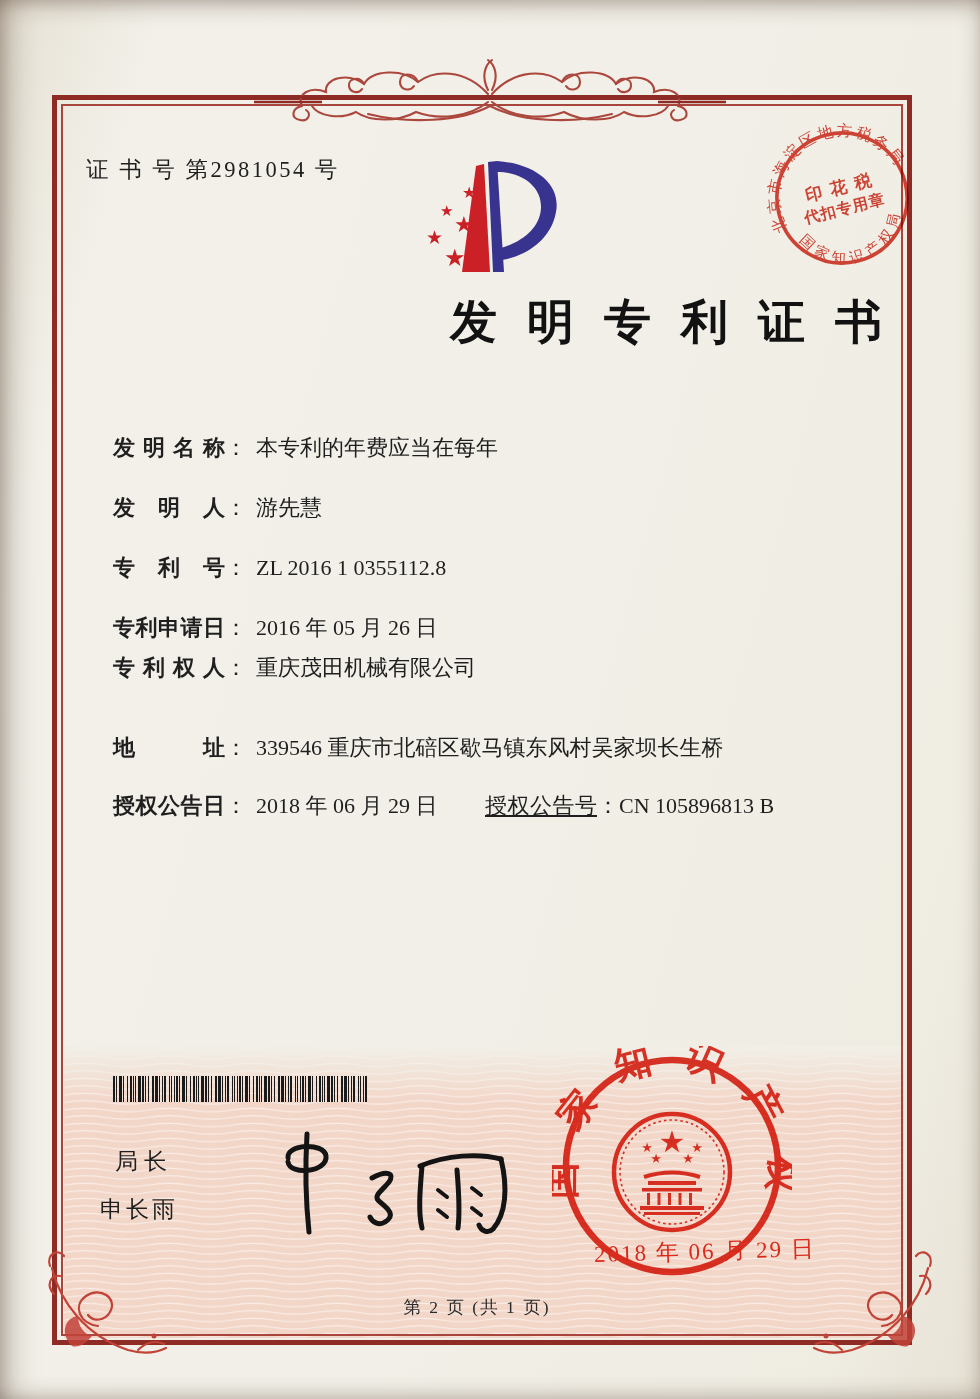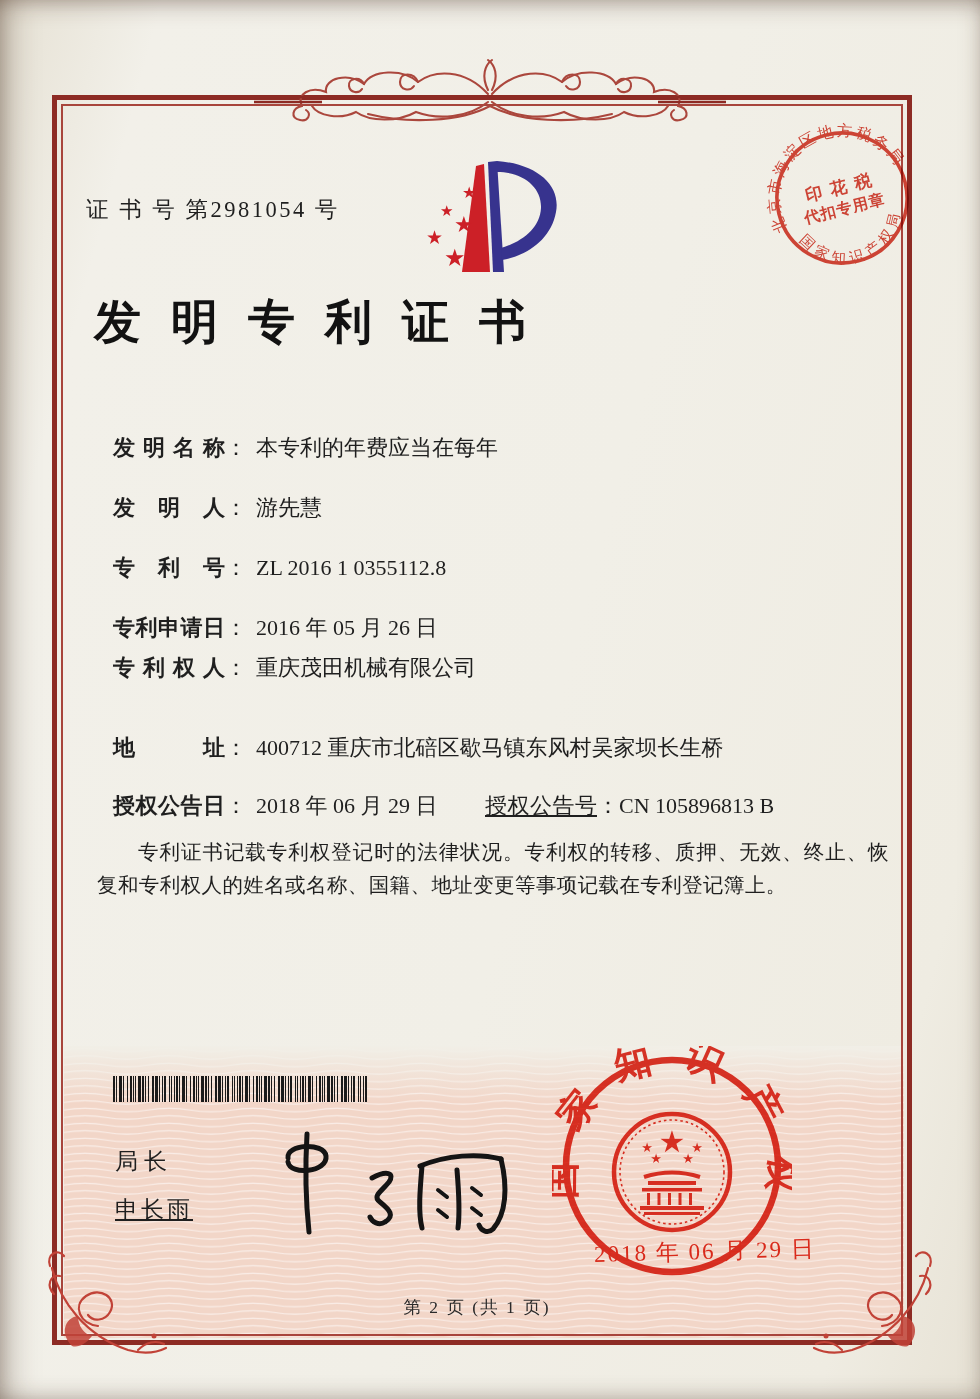--- a/index.html
+++ b/index.html
@@ -18,40 +18,40 @@
        border:2px solid #a8453c;z-index:2;}
   
   .pink-zone{position:absolute;left:64px;top:1046px;width:840px;height:292px;z-index:1;}
   .pink-fade{position:absolute;left:64px;top:1046px;width:840px;height:56px;z-index:1;
        background:linear-gradient(#f1efe7,rgba(241,239,231,0));}
   .flourish-top{position:absolute;left:252px;top:58px;width:476px;height:84px;z-index:3;}
   .corner-fl{position:absolute;width:132px;height:132px;z-index:3;}
   .corner-fl.left{left:42px;top:1238px;}
   .corner-fl.right{left:806px;top:1238px;transform:scaleX(-1);}
   
-  .cert-no{position:absolute;left:86px;top:154px;font-size:22.5px;letter-spacing:2.5px;z-index:5;margin-top:40px;}
+  .cert-no{position:absolute;left:86px;top:154px;font-size:22.5px;letter-spacing:2.5px;z-index:5;}
   .logo{position:absolute;left:398px;top:152px;width:170px;height:132px;z-index:5;}
   .tax-stamp{position:absolute;left:742px;top:98px;width:200px;height:200px;z-index:6;
        transform:rotate(-14deg);mix-blend-mode:multiply;opacity:.93;}
-  .doc-title{position:absolute;left:52px;top:291px;width:860px;text-align:left;
-       font-size:47px;font-weight:bold;letter-spacing:30px;text-indent:30px;color:#121212;z-index:5;padding-left:12px;}
+  .doc-title{position:absolute;left:52px;top:291px;width:860px;text-align:right;
+       font-size:47px;font-weight:bold;letter-spacing:30px;text-indent:30px;color:#121212;z-index:5;}
   
   .fr{position:absolute;left:113px;font-size:22px;white-space:nowrap;z-index:5;}
   .fr .lab{display:inline-block;width:112px;text-align:justify;text-align-last:justify;vertical-align:bottom;font-weight:bold;}
   .fr .colon{margin-right:9px;}
   .fr2{position:absolute;left:485px;font-size:22px;white-space:nowrap;z-index:5;}
   
   .body-text{position:absolute;left:97px;top:836px;width:792px;z-index:5;}
   .body-text p{margin:0;text-indent:2em;font-size:20.5px;line-height:32.5px;letter-spacing:.4px;text-align:justify;}
   
   .barcode{position:absolute;left:113px;top:1076px;width:258px;height:26px;overflow:hidden;z-index:5;}
   .barcode i{position:absolute;top:0;bottom:0;background:#1a1a1a;}
   
   .director-label{position:absolute;left:115px;top:1146px;font-size:23px;letter-spacing:6px;z-index:5;}
-  .director-name{position:absolute;left:115px;top:1194px;font-size:23px;letter-spacing:3px;z-index:5;text-decoration:underline;}
+  .director-name{position:absolute;left:100px;top:1194px;font-size:23px;letter-spacing:3px;z-index:5;}
   .signature{position:absolute;left:252px;top:1118px;width:270px;height:122px;z-index:5;}
   
   .seal{position:absolute;left:552px;top:1046px;width:240px;height:240px;z-index:6;
        mix-blend-mode:multiply;opacity:.95;}
   .seal-date{position:absolute;left:594px;top:1236px;font-size:23px;color:#d92a1b;
        letter-spacing:2px;z-index:7;transform:rotate(-1.5deg);white-space:nowrap;}
   .footer{position:absolute;left:52px;top:1295px;width:850px;text-align:center;
        font-size:17.5px;letter-spacing:2px;z-index:5;color:#2a2a2a;}
   svg text{font-family:"Liberation Serif","DejaVu Serif",serif;}
 </style>
@@ -153,31 +153,30 @@
 <div class="fr" style="top:553px">
   <span class="lab">专利号</span><span class="colon">：</span><span>ZL 2016 1 0355112.8</span>
 </div>
 <div class="fr" style="top:613px">
   <span class="lab">专利申请日</span><span class="colon">：</span><span>2016 年 05 月 26 日</span>
 </div>
 <div class="fr" style="top:653px">
   <span class="lab">专利权人</span><span class="colon">：</span><span>重庆茂田机械有限公司</span>
 </div>
 <div class="fr" style="top:733px">
-  <span class="lab">地址</span><span class="colon">：</span><span>400712 重庆市北碚区歇马镇东风村吴家坝长生桥</span>
+  <span class="lab">地址</span><span class="colon">：</span><span>339546 重庆市北碚区歇马镇东风村吴家坝长生桥</span>
 </div>
 <div class="fr" style="top:791px">
   <span class="lab">授权公告日</span><span class="colon">：</span><span>2018 年 06 月 29 日</span>
 </div>
 <div class="fr2" style="top:791px">
   <span class="lab" style="display:inline-block;width:112px;text-align:justify;text-align-last:justify;text-decoration:underline;">授权公告号</span><span class="colon">：</span><span>CN 105896813 B</span>
 </div>
 
 <div class="body-text">
-  <p>专利证书记载专利权登记时的法律状况。专利权的转移、质押、无效、终止、恢复和专利权人的姓名或名称、国籍、地址变更等事项记载在专利登记簿上。</p>
 </div>
 
 <div class="barcode">
     <i style="left: 0px; width: 2px;"></i>
     <i style="left: 3px; width: 1px;"></i>
     <i style="left: 6px; width: 3px;"></i>
     <i style="left: 10px; width: 1px;"></i>
     <i style="left: 14px; width: 1px;"></i>
     <i style="left: 17px; width: 2px;"></i>
     <i style="left: 20px; width: 1px;"></i>

